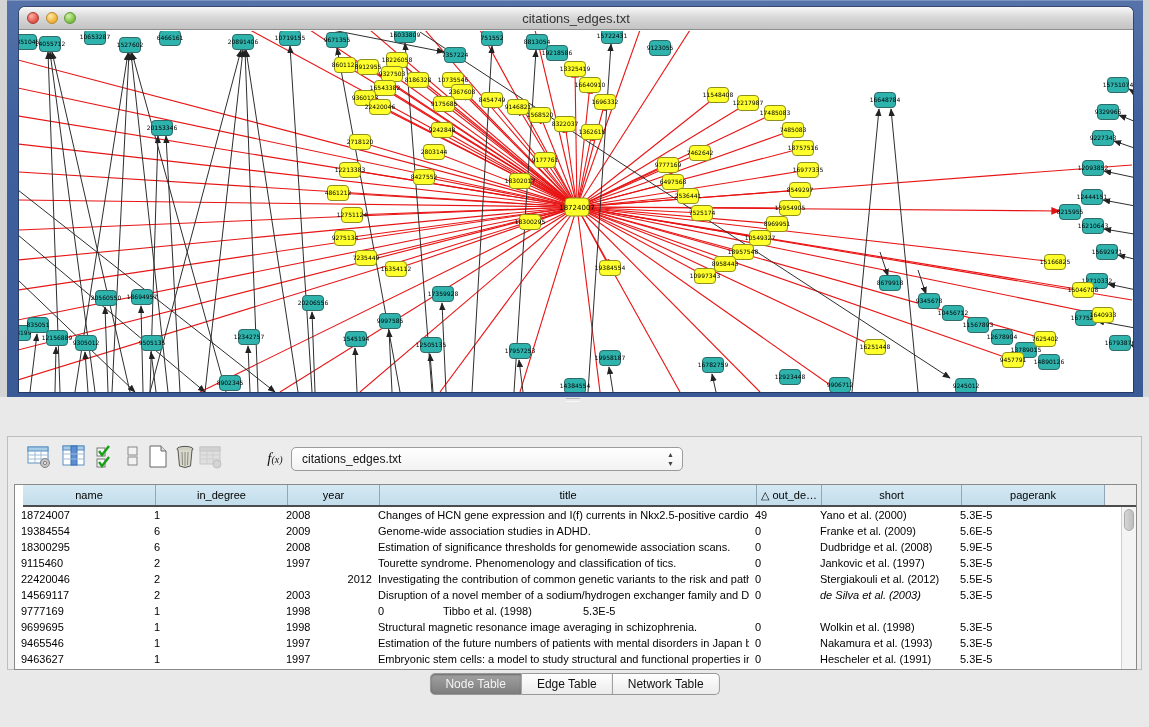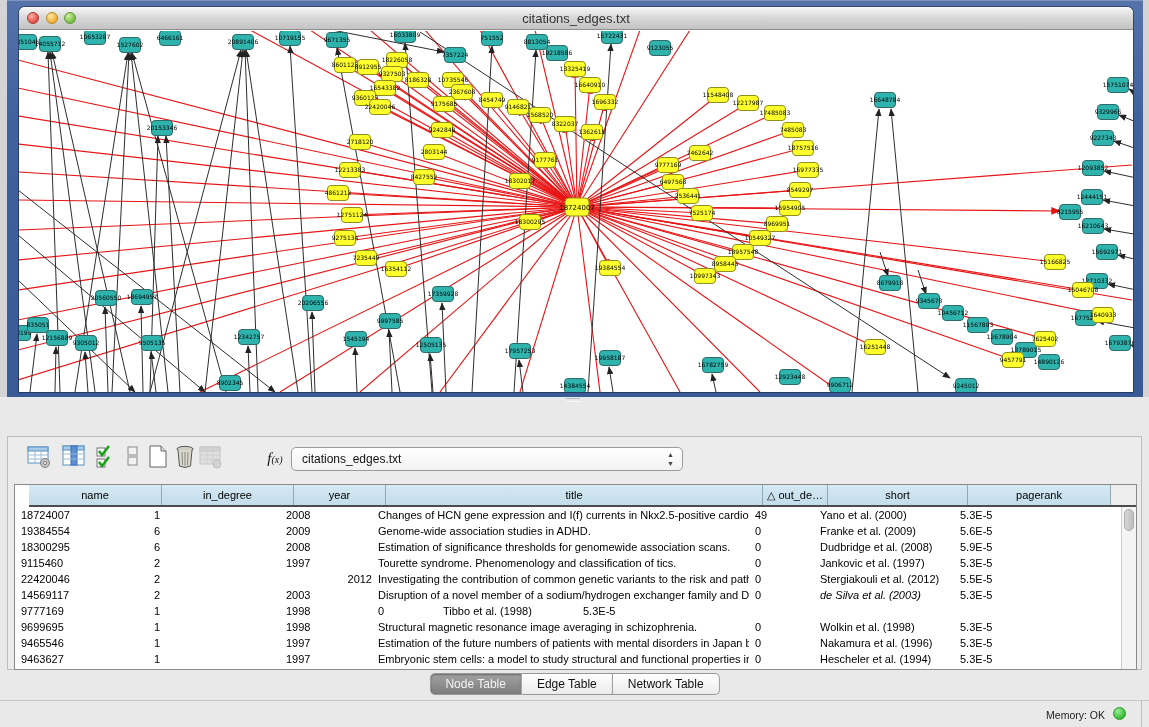--- a/index.html
+++ b/index.html
@@ -47,21 +47,21 @@
   .toolbar { position:absolute; left:5px; top:5px; right:5px; height:36px; }
   .tbtn { position:absolute; top:2px; width:28px; height:28px; background:transparent; border:none; }
   .combo { position:absolute; left:278px; top:5px; width:392px; height:24px;
     background:linear-gradient(180deg,#ffffff,#f2f2f2); border:1px solid #9b9b9b; border-radius:5px;
     font-size:12px; color:#111; }
   .combo-text { position:absolute; left:10px; top:4px; }
   .combo-arrows { position:absolute; right:8px; top:2px; font-size:7px; line-height:9px; color:#444; text-align:center; }
 
   .table-frame { position:absolute; left:6px; top:47px; width:1123px; height:186px;
     background:#fff; border:1px solid #8a8a8a; }
-  .thead { position:absolute; left:14px; top:0; right:0; height:22px; display:flex;
+  .thead { position:absolute; left:8px; top:0; right:0; height:22px; display:flex;
     border-bottom:2px solid #4c4c4c; background:#eeeeee; }
   .th { height:20px; background:linear-gradient(180deg,#d5e9f3,#c2ddeb);
     border-right:1px solid #8fa8b5; font-size:11px; color:#000;
     display:flex; align-items:center; justify-content:center; overflow:hidden; white-space:nowrap; }
   .th-fill { flex:1; background:#ededed; border-right:none; }
   .tbody { position:absolute; left:0; top:22px; right:15px; bottom:0; overflow:hidden; }
   .tr { display:flex; height:16px; }
   .td { font-size:11px; color:#000; padding-left:6px; line-height:16px;
     white-space:nowrap; overflow:hidden; flex-shrink:0; }
   .vscroll { position:absolute; right:0; top:22px; bottom:0; width:15px;
@@ -868,44 +868,39 @@
               <div class="td" style="width: 65px;">0</div>
               <div class="td" style="width: 140px;">Wolkin et al. (1998)</div>
               <div class="td" style="width: 143px;">5.3E-5</div>
             </div>
             <div class="tr">
               <div class="td" style="width: 133px;">9465546</div>
               <div class="td" style="width: 132px;">1</div>
               <div class="td" style="width: 92px;">1997</div>
               <div class="td" style="width: 377px;">Estimation of the future numbers of patients with mental disorders in Japan base…</div>
               <div class="td" style="width: 65px;">0</div>
-              <div class="td" style="width: 140px;">Nakamura et al. (1996)</div>
+              <div class="td" style="width: 140px;">Nakamura et al. (1993)</div>
               <div class="td" style="width: 143px;">5.3E-5</div>
             </div>
             <div class="tr">
               <div class="td" style="width: 133px;">9463627</div>
               <div class="td" style="width: 132px;">1</div>
               <div class="td" style="width: 92px;">1997</div>
               <div class="td" style="width: 377px;">Embryonic stem cells: a model to study structural and functional properties in car…</div>
               <div class="td" style="width: 65px;">0</div>
-              <div class="td" style="width: 140px;">Hescheler et al. (1994)</div>
+              <div class="td" style="width: 140px;">Hescheler et al. (1991)</div>
               <div class="td" style="width: 143px;">5.3E-5</div>
             </div>
           </div>
         <div class="vscroll">
           <div class="vthumb"></div>
         </div>
       </div>
     </div>
 
     <div class="tabsbar" id="tabs">
         <div class="tab sel">Node Table</div>
         <div class="tab">Edge Table</div>
         <div class="tab">Network Table</div>
       </div>
 
-    <div class="statusbar">
-      <span class="mem-label">Memory: OK</span>
-      <span class="mem-dot"></span>
-      <span class="status-div"></span>
-    </div>
   </div>
 </div>
 
 </body></html>

